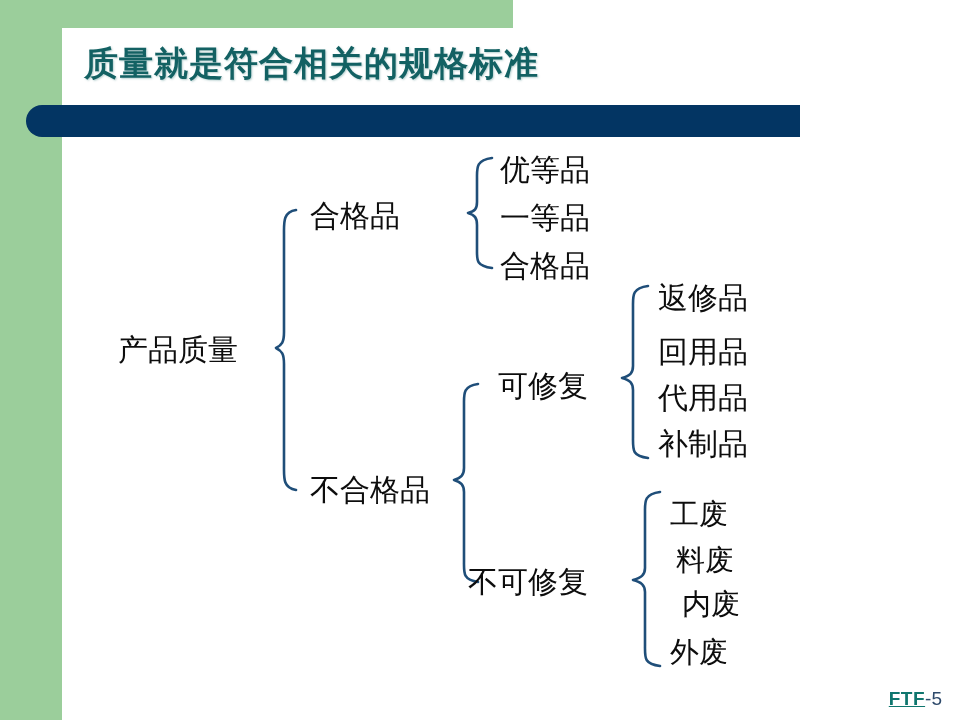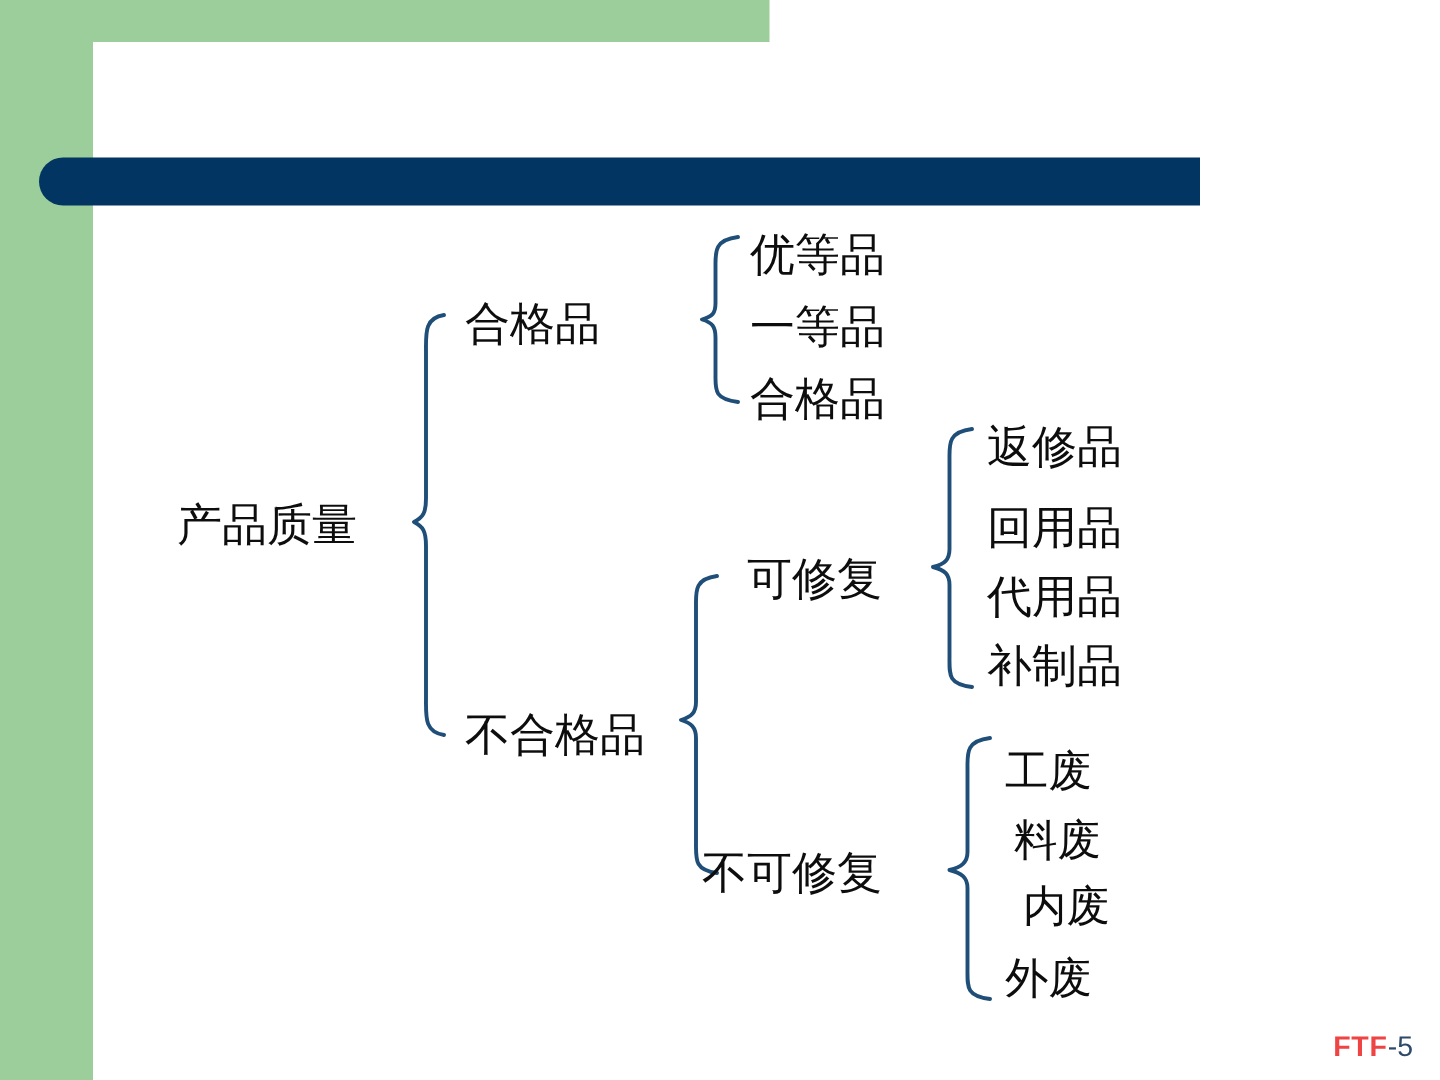--- a/index.html
+++ b/index.html
@@ -97,37 +97,39 @@
   .footer {
     position: absolute;
     right: 18px;
     bottom: 10px;
     font-size: 19px;
     line-height: 22px;
     white-space: nowrap;
   }
   .footer .ftf {
     font-weight: bold;
-    color: #ef4444;
+    color: #0f766e;
     letter-spacing: 0.5px;
+    text-decoration: underline;
   }
   .footer .num {
     font-weight: normal;
     color: #2E4A6B;
   }
 </style>
 </head>
 <body>
 
 <div id="slide">
 
   <div class="green-band-left"></div>
   <div class="green-band-top"></div>
   <div class="content-panel"></div>
 
+  <div class="slide-title">质量就是符合相关的规格标准</div>
 
   <div class="title-bar"></div>
 
   <svg class="diagram" viewBox="0 0 960 720">
 
     <text class="node-text" x="118" y="360">产品质量</text>
 
     <path class="brace" d="M 296 210
          C 283 212, 284 222, 284 234
          L 284 332

